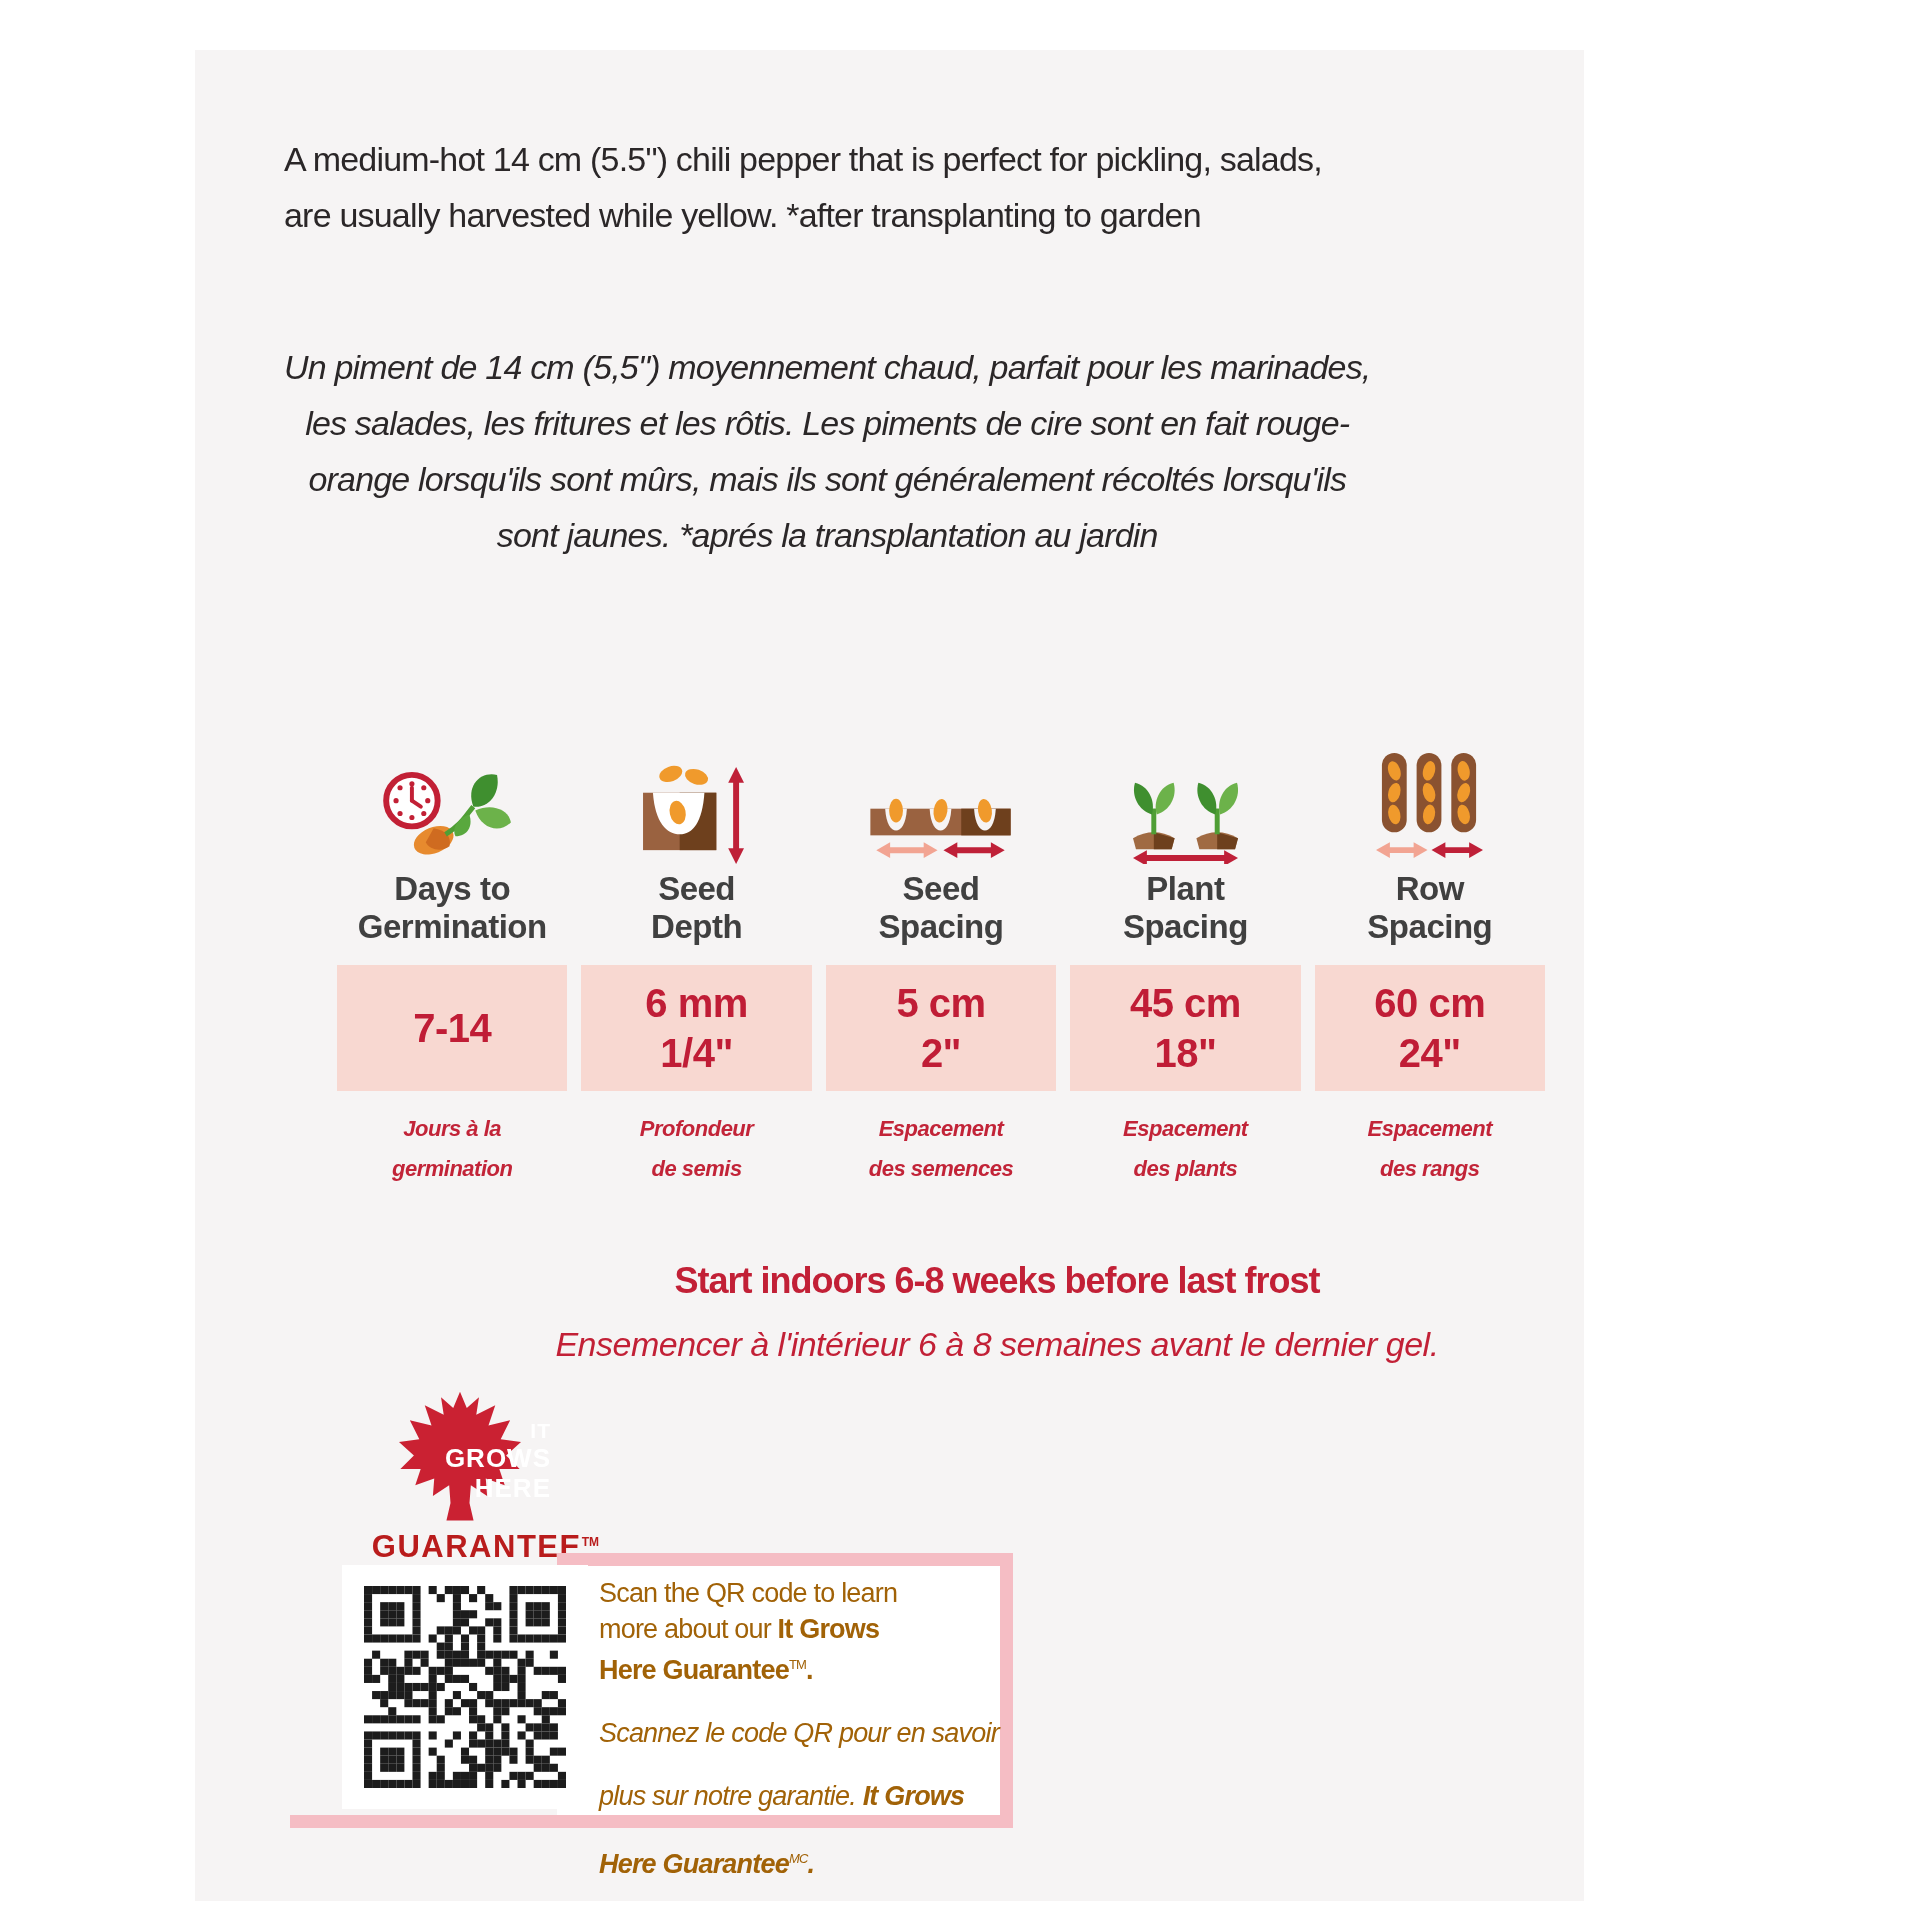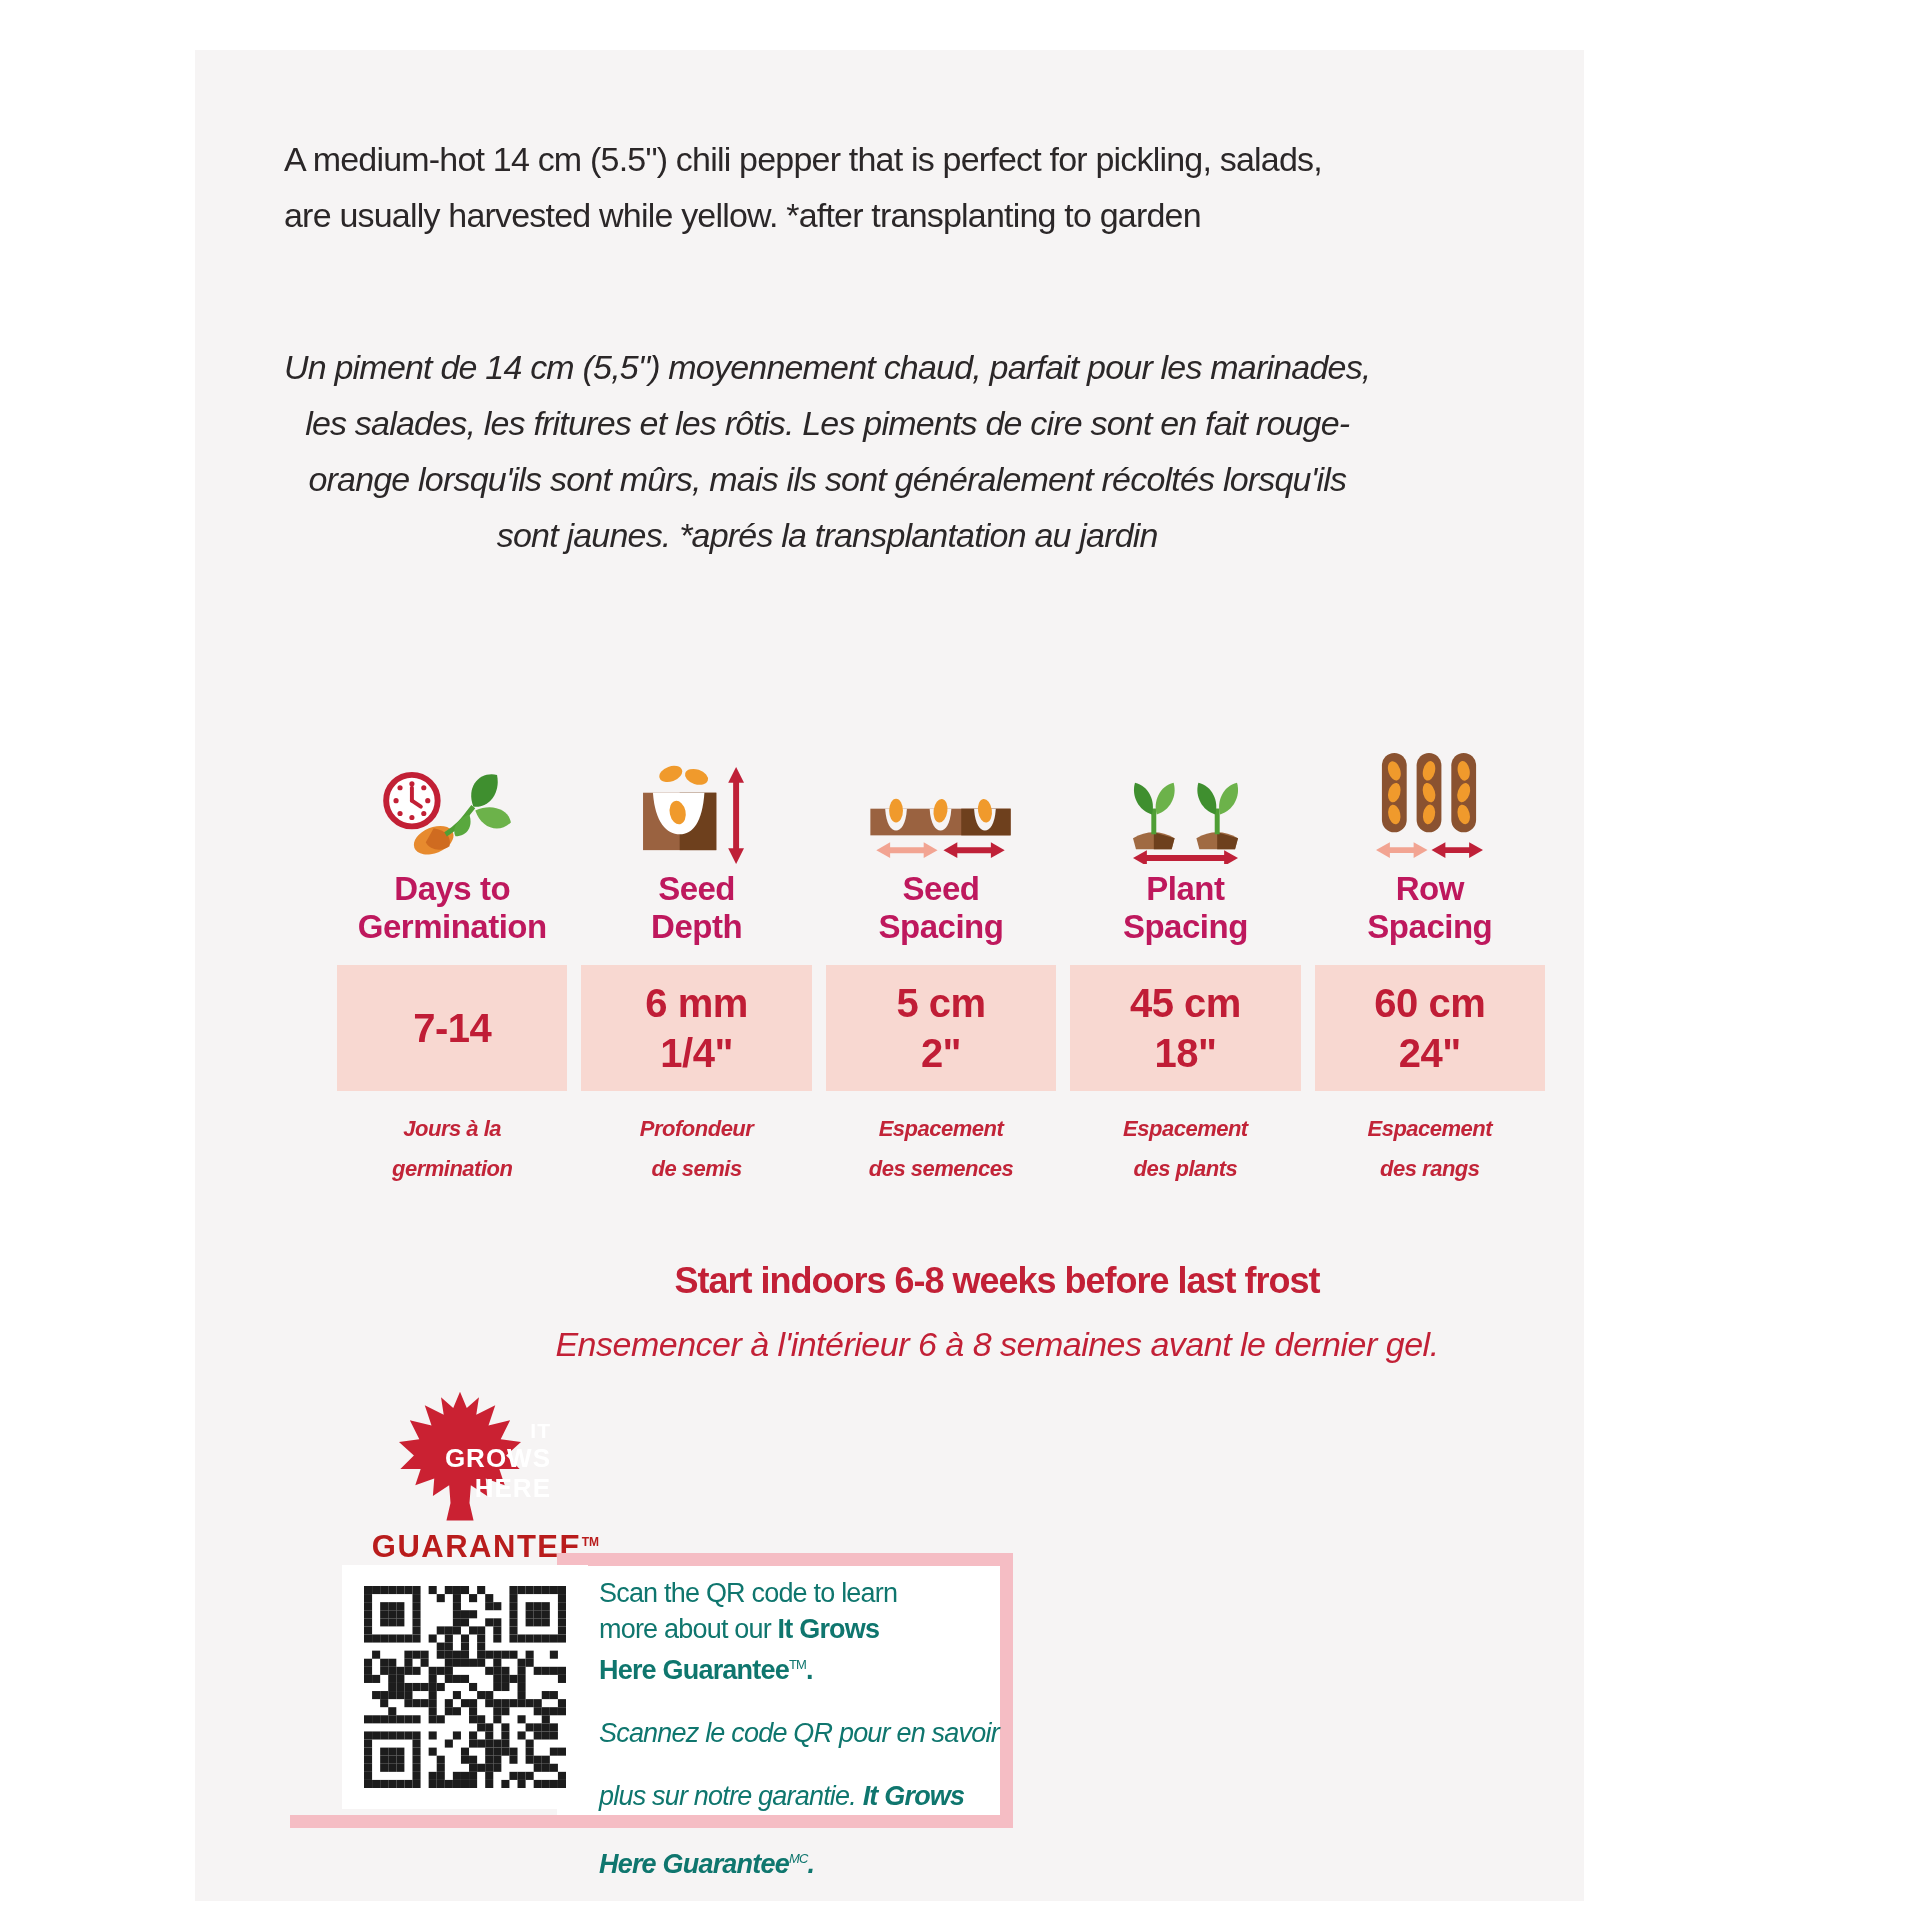--- a/index.html
+++ b/index.html
@@ -12,21 +12,21 @@
   
   .desc{position:absolute;left:89px;color:#2b2728;font-size:34px;line-height:56px;letter-spacing:-0.8px;}
   .desc-en{top:81px;}
   .desc-fr{top:289px;font-style:italic;text-align:center;}
 
   
   #info-grid{position:absolute;left:142px;top:701px;width:1208px;display:grid;
              grid-template-columns:repeat(5,1fr);column-gap:14px;}
   .info-col{display:flex;flex-direction:column;align-items:center;}
   .icon-box{height:113px;width:100%;display:flex;align-items:flex-end;justify-content:center;}
-  .label-en{margin-top:6px;height:75px;text-align:center;color:#be185d;font-size:33px;
+  .label-en{margin-top:6px;height:75px;text-align:center;color:#404040;font-size:33px;
             line-height:38px;font-weight:600;letter-spacing:-0.5px;}
   .value-box{margin-top:20px;width:100%;height:126px;background:#f8d8d1;color:#c01d36;
              font-weight:700;font-size:40px;line-height:50px;display:flex;flex-direction:column;
              align-items:center;justify-content:center;letter-spacing:-0.5px;}
   .value-line:empty{display:none;}
   .label-fr{margin-top:18px;text-align:center;color:#c22438;font-style:italic;font-size:22px;
             line-height:40px;font-weight:700;letter-spacing:-0.5px;}
 
   
   .sowing{position:absolute;left:218px;width:1168px;text-align:center;color:#c22036;}
@@ -44,21 +44,21 @@
   .wordmark{position:absolute;left:127px;top:1479px;width:277px;text-align:right;color:#b91c1c;
             font-weight:800;font-size:31px;letter-spacing:1.5px;}
   .wordmark sup{font-size:12px;letter-spacing:0;}
 
   
   .qr-frame{position:absolute;left:362px;top:1503px;width:443px;height:262px;background:#ffffff;
             border-top:13px solid #f5bdc4;border-right:13px solid #f5bdc4;z-index:1;}
   .qr-bottom-bar{position:absolute;left:95px;top:1765px;width:723px;height:13px;background:#f5bdc4;z-index:2;}
   .qr-panel{position:absolute;left:147px;top:1515px;width:246px;height:244px;background:#ffffff;
             display:flex;align-items:center;justify-content:center;z-index:3;}
-  .qr-text{position:absolute;left:404px;top:1525px;width:406px;z-index:3;color:#0f766e;
+  .qr-text{position:absolute;left:404px;top:1525px;width:406px;z-index:3;color:#a16207;
            font-size:27px;line-height:36px;letter-spacing:-0.8px;font-weight:500;}
   .qr-text .b{font-weight:800;}
   .qr-text .it{font-style:italic;margin-top:27px;}
   .qr-text sup{font-size:13px;}
 </style>
 </head>
 <body>
 
 <div id="stage">
   <div id="card">

